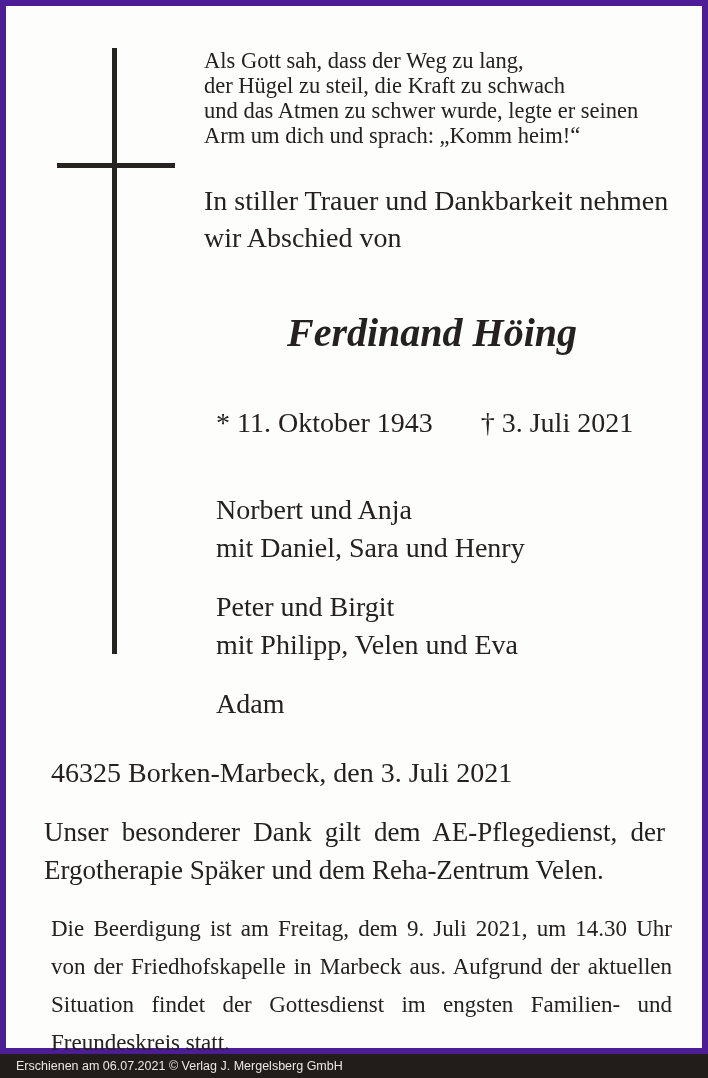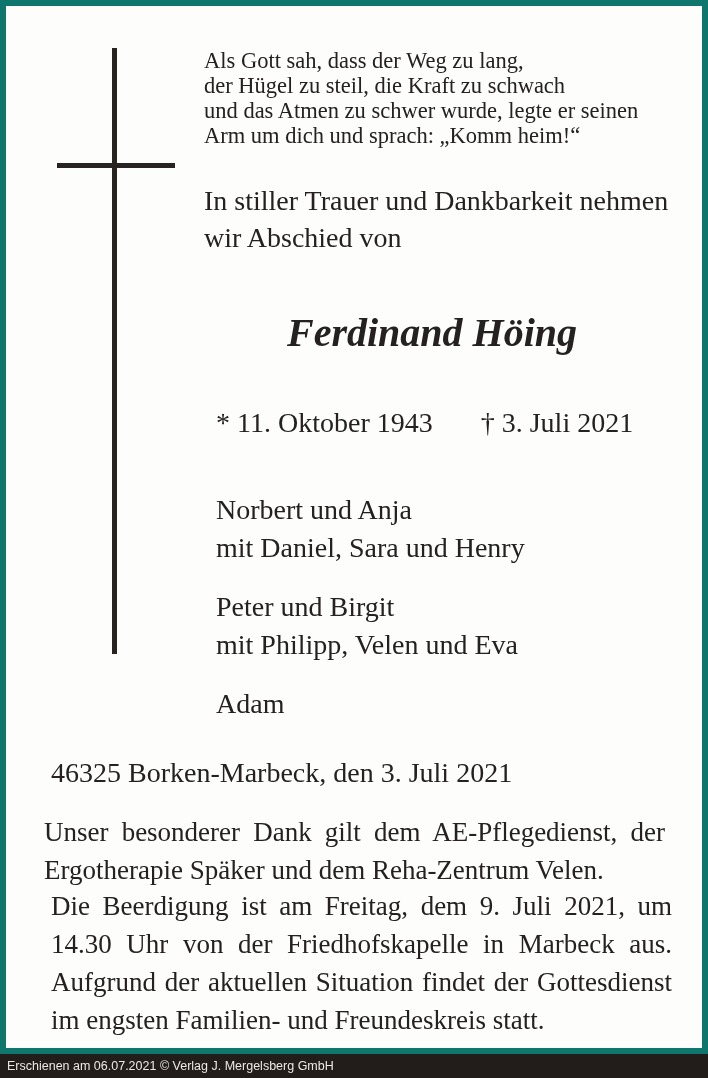--- a/index.html
+++ b/index.html
@@ -4,42 +4,42 @@
 <style>
   html, body { margin: 0; padding: 0; }
   body {
     width: 708px; height: 1078px; position: relative;
     background: #fdfdfc; color: #242120;
     font-family: "Liberation Serif", serif;
     overflow: hidden;
   }
   .frame {
     position: absolute; left: 0; top: 0; width: 708px; height: 1054px;
-    border: 6px solid #0f766e; background: #fdfdfc; box-sizing: border-box;
+    border: 6px solid #4c1d95; background: #fdfdfc; box-sizing: border-box;
   }
   .cross-v { position: absolute; left: 106px; top: 42px; width: 5px; height: 606px; background: #262320; }
   .cross-h { position: absolute; left: 51px; top: 157px; width: 118px; height: 5px; background: #262320; }
   .verse { position: absolute; left: 198px; top: 42px; font-size: 22.5px; line-height: 25px; white-space: nowrap; }
   .intro { position: absolute; left: 198px; top: 176px; font-size: 28px; line-height: 37px; white-space: nowrap; }
   .name {
     position: absolute; left: 192px; top: 296px; width: 468px; margin: 0;
     text-align: center; font-size: 40px; line-height: 62px;
     font-weight: bold; font-style: italic; white-space: nowrap;
   }
   .dates { position: absolute; left: 210px; top: 401px; font-size: 28px; line-height: 32px; display: flex; gap: 48px; white-space: nowrap; }
   .mourners { position: absolute; left: 198px; top: 485px; font-size: 28px; line-height: 38px; white-space: nowrap; }
   .mourner-group { margin: 0 0 21px 12px; }
   .place-date { position: absolute; left: 45px; top: 748px; font-size: 28px; line-height: 38px; white-space: nowrap; }
   .thanks { position: absolute; left: 38px; top: 807px; width: 621px; margin: 0; font-size: 27px; line-height: 38px; text-align: justify; }
-  .funeral { position: absolute; left: 45px; top: 881px; width: 621px; margin: 0; font-size: 27px; line-height: 38px; text-align: justify; }
+  .funeral { position: absolute; left: 45px; top: 904px; width: 621px; margin: 0; font-size: 23px; line-height: 38px; text-align: justify; }
   .footer {
     position: absolute; left: 0; bottom: 0; width: 708px; height: 24px;
     background: #221d1a; color: #eae8e5; box-sizing: border-box;
     font-family: "Liberation Sans", sans-serif; font-size: 12.5px;
-    display: flex; align-items: center; padding-left: 7px;
+    display: flex; align-items: center; padding-left: 16px;
   }
 </style>
 </head>
 <body>
 
 <div class="frame">
 
   <span class="cross-v"></span>
   <span class="cross-h"></span>
 

